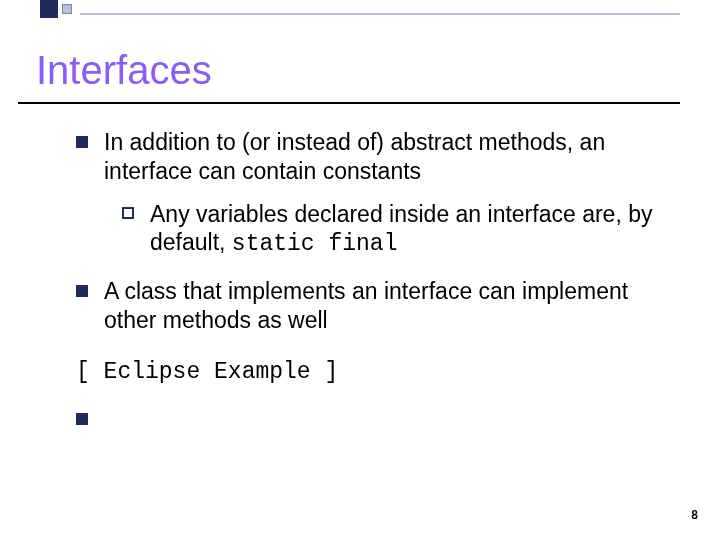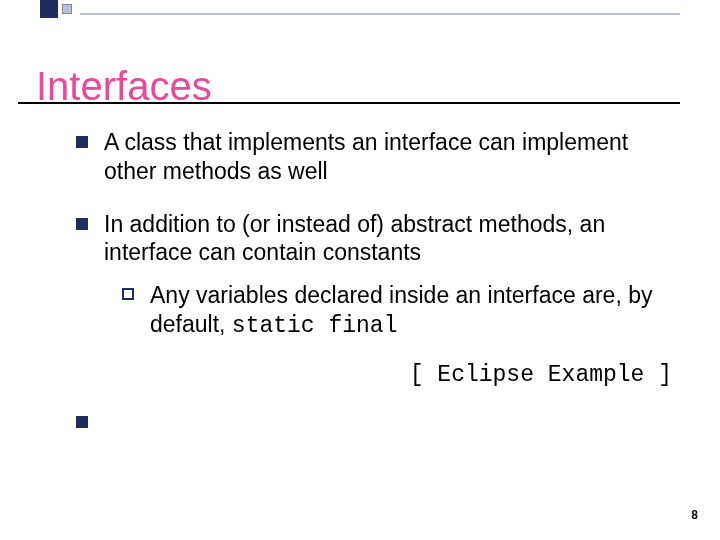--- a/index.html
+++ b/index.html
@@ -43,22 +43,21 @@
     right: 40px;
     height: 2px;
     background: #b8bfd6;
   }
   .title {
     position: absolute;
     top: 48px;
     left: 36px;
     font-size: 40px;
     font-weight: 400;
-    color: #ec4899;
-    margin-top: 16px;
+    color: #8b5cf6;
   }
   .title-rule {
     position: absolute;
     top: 102px;
     left: 18px;
     right: 40px;
     height: 2px;
     background: #000;
   }
   .content {
@@ -95,21 +94,21 @@
     position: absolute;
     left: 0;
     top: 7px;
     width: 12px;
     height: 12px;
     background: #fff;
     border: 2px solid #1f2c5d;
   }
   .mono { font-family: "Courier New", Courier, monospace; }
   .example-line {
-    text-align: right;
+    text-align: left;
     font-family: "Courier New", Courier, monospace;
     font-size: 23px;
     margin: 21px 0 20px 0;
   }
   .page-num {
     position: absolute;
     bottom: 18px;
     right: 22px;
     font-size: 12px;
     font-weight: bold;
@@ -122,33 +121,33 @@
   <div class="square-big"></div>
   <div class="square-small"></div>
   <div class="top-line"></div>
 </div>
 
 <h1 class="title">Interfaces</h1>
 <div class="title-rule"></div>
 
 <div class="content">
 
-  <div class="bullet-item">
-    <div class="sq-bullet"></div>
-    <span>A class that implements an interface can implement other methods as well</span>
-  </div>
-
   <div class="bullet-item tight">
     <div class="sq-bullet"></div>
     <span>In addition to (or instead of) abstract methods, an interface can contain constants</span>
 
     <div class="sub-item">
       <div class="hollow-bullet"></div>
       <span>Any variables declared inside an interface are, by default, </span><span class="mono">static final</span>
     </div>
+  </div>
+
+  <div class="bullet-item">
+    <div class="sq-bullet"></div>
+    <span>A class that implements an interface can implement other methods as well</span>
   </div>
 
   <div class="example-line">[ Eclipse Example ]</div>
 
   <div class="bullet-item">
     <div class="sq-bullet"></div>
   </div>
 
 </div>
 

